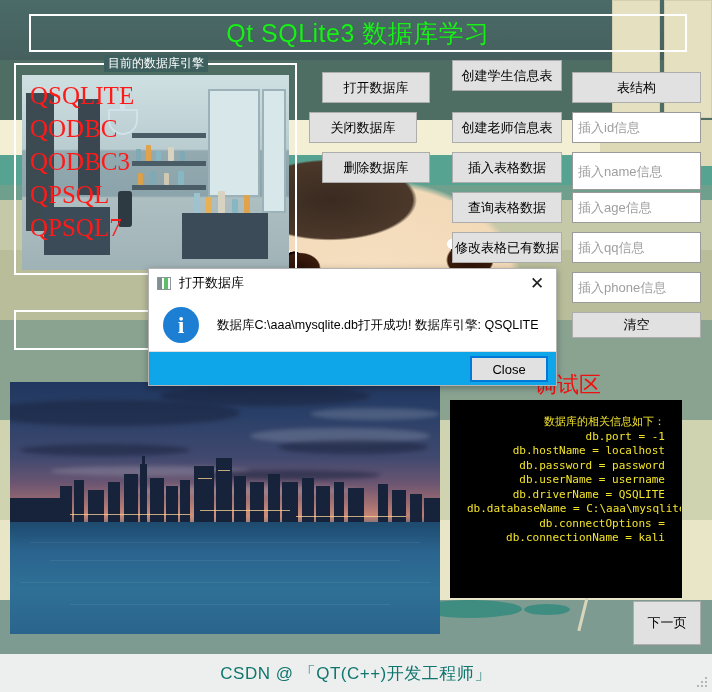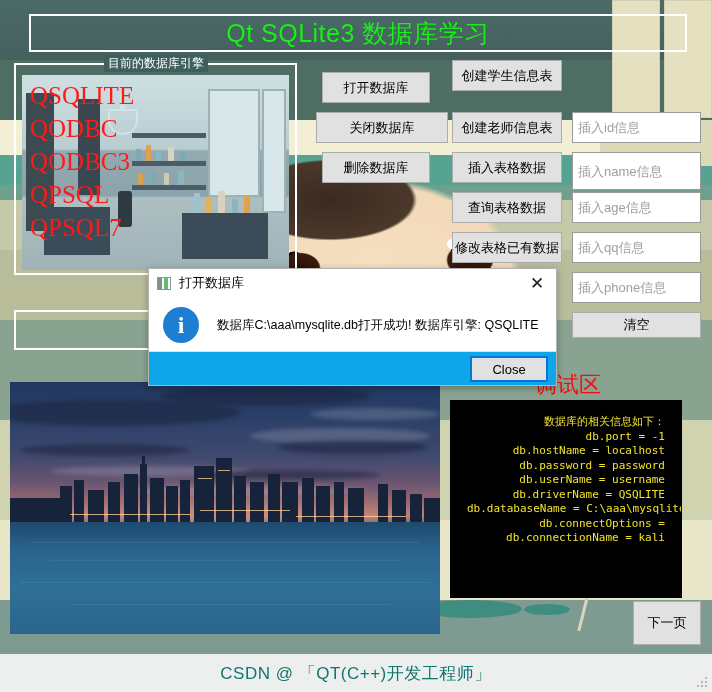--- a/index.html
+++ b/index.html
@@ -313,29 +313,30 @@
 QODBC
 QODBC3
 QPSQL
 QPSQL7</div>
     </div>
   </div>
 
   <div id="lone-box"></div>
 
   <button class="btn" style="left:322px;top:72px;width:108px;height:31px;">打开数据库</button>
-  <button class="btn" style="left:316px;top:112px;width:132px;height:31px;text-align:center;">关闭数据库</button>
+  <button class="btn" style="left:309px;top:112px;width:108px;height:31px;text-align:center;">关闭数据库</button>
   <button class="btn" style="left:322px;top:152px;width:108px;height:31px;">删除数据库</button>
 
   <button class="btn" style="left:452px;top:60px;width:110px;height:31px;">创建学生信息表</button>
   <button class="btn" style="left:452px;top:112px;width:110px;height:31px;">创建老师信息表</button>
   <button class="btn" style="left:452px;top:152px;width:110px;height:31px;">插入表格数据</button>
   <button class="btn" style="left:452px;top:192px;width:110px;height:31px;">查询表格数据</button>
   <button class="btn" style="left:452px;top:232px;width:110px;height:31px;">修改表格已有数据</button>
 
+  <button class="btn" style="left:572px;top:72px;width:129px;height:31px;">表结构</button>
 
   <input class="tinput" style="left: 572px; top: 112px; width: 129px; height: 31px;" placeholder="插入id信息">
   <input class="tinput" style="left: 572px; top: 152px; width: 129px; height: 38px;" placeholder="插入name信息">
   <input class="tinput" style="left: 572px; top: 192px; width: 129px; height: 31px;" placeholder="插入age信息">
   <input class="tinput" style="left: 572px; top: 232px; width: 129px; height: 31px;" placeholder="插入qq信息">
   <input class="tinput" style="left: 572px; top: 272px; width: 129px; height: 31px;" placeholder="插入phone信息">
 
   <button class="btn" style="left:572px;top:312px;width:129px;height:26px;">清空</button>
 
   <div id="city">

